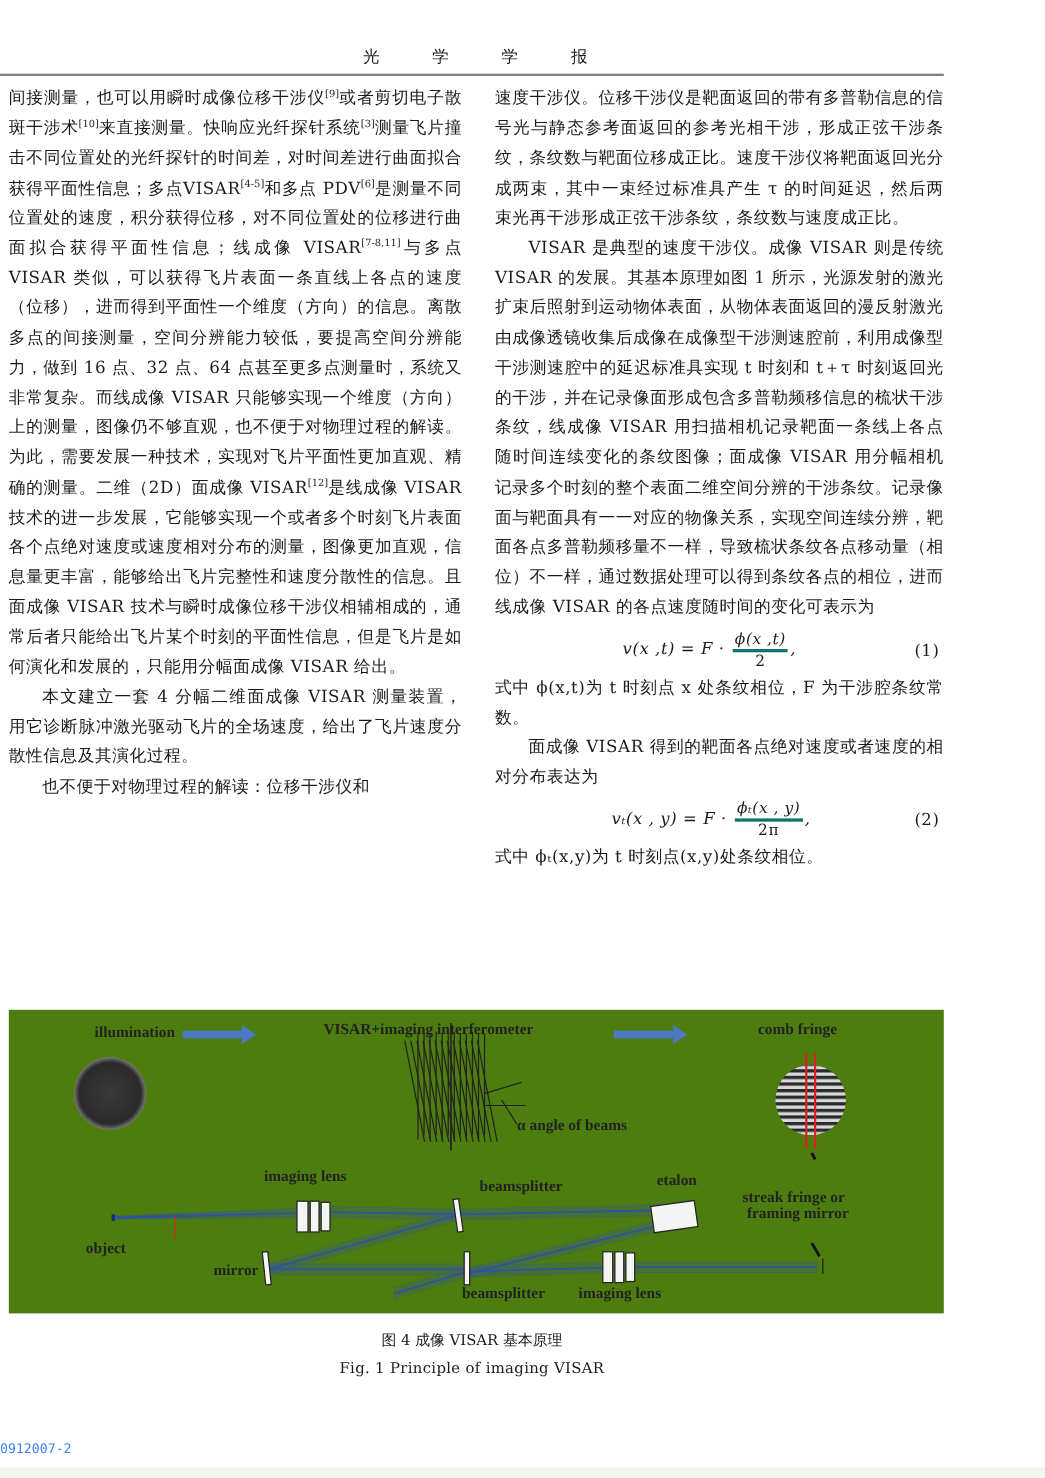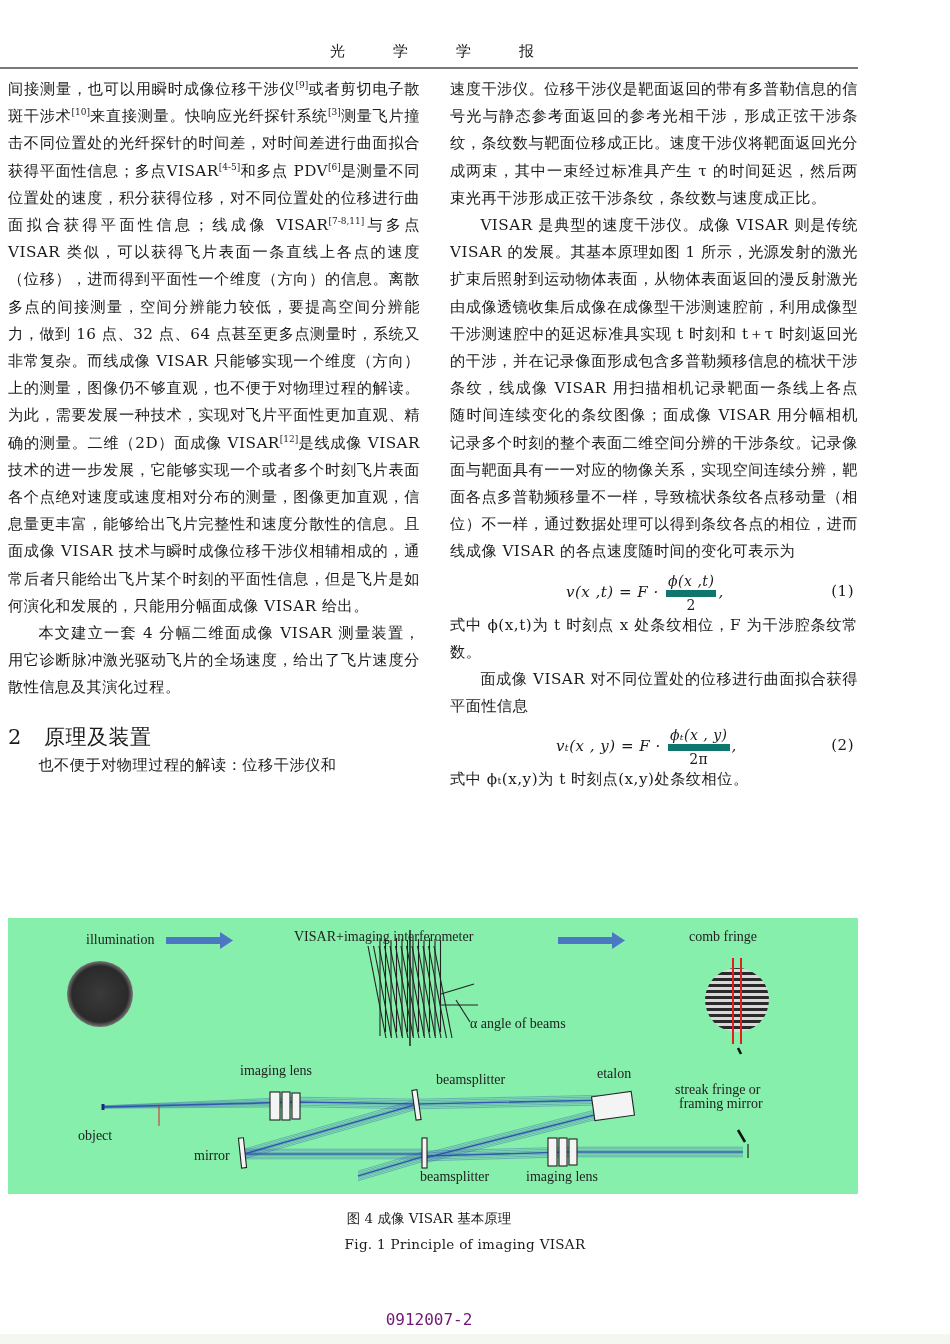--- a/index.html
+++ b/index.html
@@ -16,61 +16,60 @@
   .para{margin:0;}
   .indent{text-indent:2em;}
   sup{font-size:9px;line-height:0;vertical-align:6px;letter-spacing:0;}
   .sec-h{font-size:21px;margin:20px 0 0 0;line-height:30px;font-family:"DejaVu Serif",serif;}
   .sec-h .num{display:inline-block;width:36px;}
   .subsec-h{font-size:14.5px;font-weight:bold;line-height:24px;margin:0;}
   .subsec-h .num{display:inline-block;width:50px;}
   .eq{position:relative;height:42px;margin:2px 0;}
   .eq-body{position:absolute;left:116px;top:4px;font-style:italic;font-size:15px;white-space:nowrap;}
   .eq-body .frac{display:inline-block;vertical-align:middle;text-align:center;margin:0 2px;}
-  .eq-body .frac .top{display:block;border-bottom:7px solid #0f766e;padding:0 2px;font-size:14px;line-height:18px;}
+  .eq-body .frac .top{display:block;border-bottom:3px solid #0f766e;padding:0 2px;font-size:14px;line-height:18px;}
   .eq-body .frac .bot{display:block;font-size:14px;line-height:17px;font-style:normal;}
   .eq-num{position:absolute;right:4px;top:10px;font-size:15px;}
-  .figure{position:absolute;left:8px;top:918px;width:850px;height:276px;background:#86efac;}
+  .figure{position:absolute;left:8px;top:918px;width:850px;height:276px;background:#4d7c0f;font-weight:bold;}
   .figure svg{position:absolute;left:0;top:0;}
   .fig-label{position:absolute;font-family:"Liberation Serif","DejaVu Serif",serif;font-size:14px;color:#222;white-space:nowrap;}
   .caption{position:absolute;left:0;width:858px;text-align:center;font-size:13.5px;}
   .cap-cn{top:1210px;}
-  .cap-en{top:1236px;letter-spacing:0.3px;padding-left:36px;}
-  .footer{position:absolute;left:0;width:858px;top:1310px;text-align:center;font-family:"DejaVu Sans Mono","Liberation Mono",monospace;font-size:16px;color:#701a75;}
+  .cap-en{top:1236px;letter-spacing:0.3px;}
+  .footer{position:absolute;left:0;width:858px;top:1310px;text-align:left;font-family:"DejaVu Sans Mono","Liberation Mono",monospace;font-size:12px;color:#3b82f6;}
   .bottom-strip{position:absolute;left:0;top:1334px;width:950px;height:10px;background:#f4f6f0;}
 </style>
 </head>
 <body>
 
 <div class="header">
   <div class="header-title">
     <span>光</span><span>学</span><span>学</span><span>报</span>
   </div>
   <div class="header-rule"></div>
 </div>
 
 <div class="col col-left">
   <p class="para" id="lp1"><span>间接测量，也可以用瞬时成像位移干涉仪</span><sup>[9]</sup><span>或者剪切电子散斑干涉术</span><sup>[10]</sup><span>来直接测量。快响应光纤探针系统</span><sup>[3]</sup><span>测量飞片撞击不同位置处的光纤探针的时间差，对时间差进行曲面拟合获得平面性信息；多点VISAR</span><sup>[4-5]</sup><span>和多点 PDV</span><sup>[6]</sup><span>是测量不同位置处的速度，积分获得位移，对不同位置处的位移进行曲面拟合获得平面性信息；线成像 VISAR</span><sup>[7-8,11]</sup><span>与多点 VISAR 类似，可以获得飞片表面一条直线上各点的速度（位移），进而得到平面性一个维度（方向）的信息。离散多点的间接测量，空间分辨能力较低，要提高空间分辨能力，做到 16 点、32 点、64 点甚至更多点测量时，系统又非常复杂。而线成像 VISAR 只能够实现一个维度（方向）上的测量，图像仍不够直观，也不便于对物理过程的解读。为此，需要发展一种技术，实现对飞片平面性更加直观、精确的测量。二维（2D）面成像 VISAR</span><sup>[12]</sup><span>是线成像 VISAR 技术的进一步发展，它能够实现一个或者多个时刻飞片表面各个点绝对速度或速度相对分布的测量，图像更加直观，信息量更丰富，能够给出飞片完整性和速度分散性的信息。且面成像 VISAR 技术与瞬时成像位移干涉仪相辅相成的，通常后者只能给出飞片某个时刻的平面性信息，但是飞片是如何演化和发展的，只能用分幅面成像 VISAR 给出。</span></p>
   <p class="para indent">本文建立一套 4 分幅二维面成像 VISAR 测量装置，用它诊断脉冲激光驱动飞片的全场速度，给出了飞片速度分散性信息及其演化过程。</p>
-  <div class="sec-h"><span class="num">2</span><span>原理及装置</span></div>
   <p class="para indent">也不便于对物理过程的解读：位移干涉仪和</p>
 </div>
 
 <div class="col col-right">
   <p class="para">速度干涉仪。位移干涉仪是靶面返回的带有多普勒信息的信号光与静态参考面返回的参考光相干涉，形成正弦干涉条纹，条纹数与靶面位移成正比。速度干涉仪将靶面返回光分成两束，其中一束经过标准具产生 τ 的时间延迟，然后两束光再干涉形成正弦干涉条纹，条纹数与速度成正比。</p>
   <p class="para indent">VISAR 是典型的速度干涉仪。成像 VISAR 则是传统 VISAR 的发展。其基本原理如图 1 所示，光源发射的激光扩束后照射到运动物体表面，从物体表面返回的漫反射激光由成像透镜收集后成像在成像型干涉测速腔前，利用成像型干涉测速腔中的延迟标准具实现 t 时刻和 t＋τ 时刻返回光的干涉，并在记录像面形成包含多普勒频移信息的梳状干涉条纹，线成像 VISAR 用扫描相机记录靶面一条线上各点随时间连续变化的条纹图像；面成像 VISAR 用分幅相机记录多个时刻的整个表面二维空间分辨的干涉条纹。记录像面与靶面具有一一对应的物像关系，实现空间连续分辨，靶面各点多普勒频移量不一样，导致梳状条纹各点移动量（相位）不一样，通过数据处理可以得到条纹各点的相位，进而线成像 VISAR 的各点速度随时间的变化可表示为</p>
   <div class="eq">
     <div class="eq-body">
       <span>v(x ,t) = F ·</span>
       <span class="frac"><span class="top">ϕ(x ,t)</span><span class="bot">2</span></span><span>,</span>
     </div>
     <div class="eq-num">(1)</div>
   </div>
   <p class="para">式中 ϕ(x,t)为 t 时刻点 x 处条纹相位，F 为干涉腔条纹常数。</p>
-  <p class="para indent">面成像 VISAR 对不同位置处的位移进行曲面拟合获得平面性信息</p>
+  <p class="para indent">面成像 VISAR 得到的靶面各点绝对速度或者速度的相对分布表达为</p>
   <div class="eq">
     <div class="eq-body" style="left:106px">
       <span>vₜ(x , y) = F ·</span>
       <span class="frac"><span class="top">ϕₜ(x , y)</span><span class="bot">2π</span></span><span>,</span>
     </div>
     <div class="eq-num">(2)</div>
   </div>
   <p class="para">式中 ϕₜ(x,y)为 t 时刻点(x,y)处条纹相位。</p>
 </div>
 

